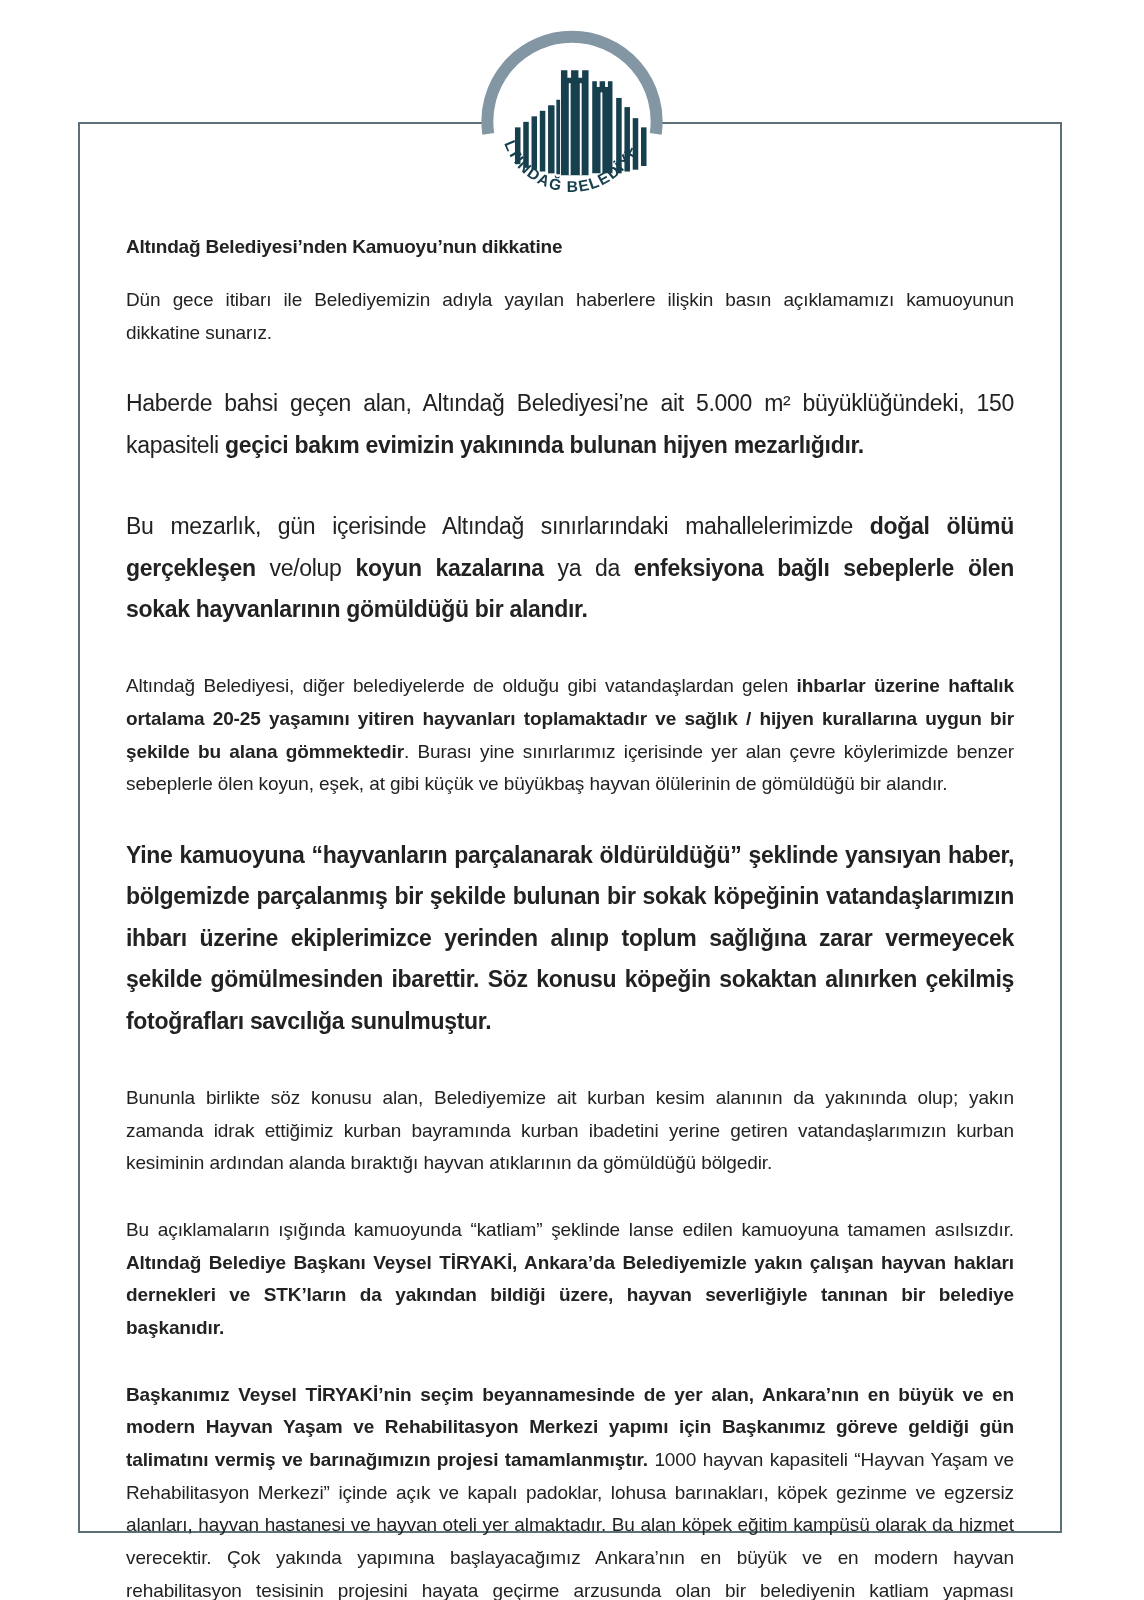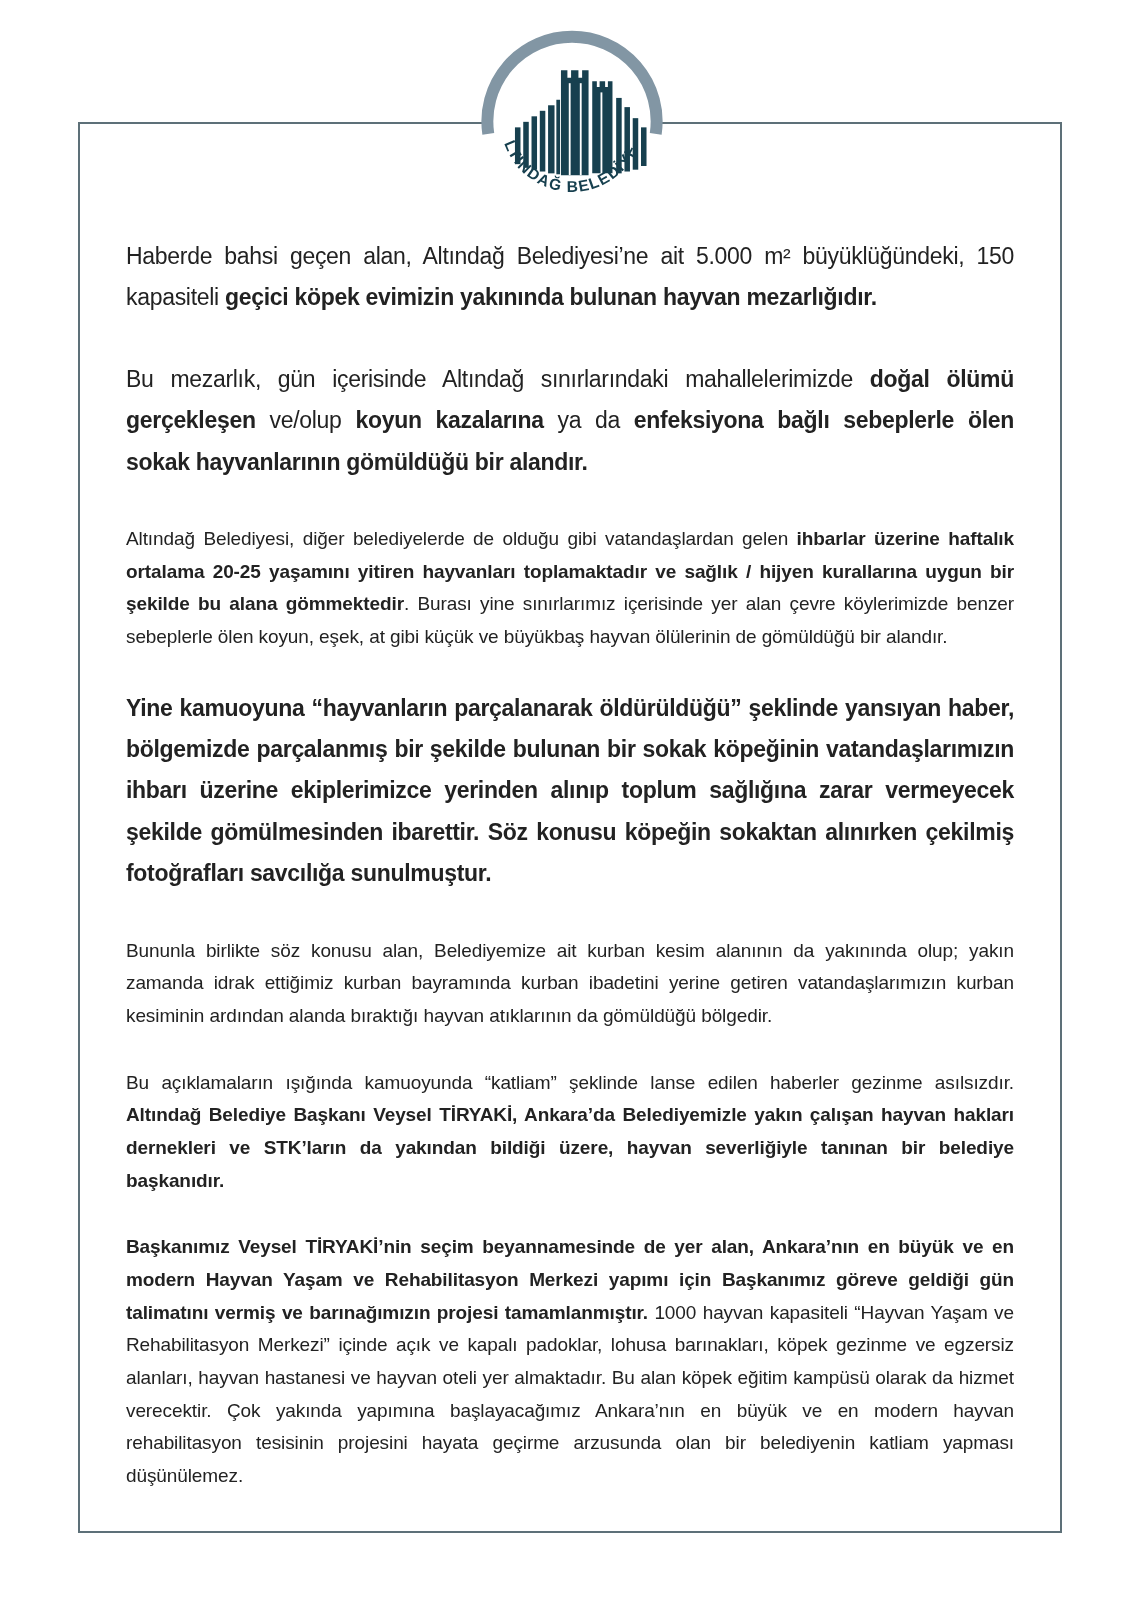--- a/index.html
+++ b/index.html
@@ -59,27 +59,29 @@
     margin-bottom:40px;
   }
   .para .b{font-weight:700;}
 </style>
 </head>
 <body>
 
 <div class="canvas">
 
   <div class="frame">
+    <h1 class="doc-heading">Altındağ Belediyesi’nden Kamuoyu’nun dikkatine</h1>
     <div id="paragraphs">
-        <p class="para large"><span>Haberde bahsi geçen alan, Altındağ Belediyesi’ne ait 5.000 m² büyüklüğündeki, 150 kapasiteli </span><span class="b">geçici köpek evimizin yakınında bulunan hayvan mezarlığıdır.</span></p>
+        <p class="para normal"><span>Dün gece itibarı ile Belediyemizin adıyla yayılan haberlere ilişkin basın açıklamamızı kamuoyunun dikkatine sunarız.</span></p>
+        <p class="para large"><span>Haberde bahsi geçen alan, Altındağ Belediyesi’ne ait 5.000 m² büyüklüğündeki, 150 kapasiteli </span><span class="b">geçici bakım evimizin yakınında bulunan hijyen mezarlığıdır.</span></p>
         <p class="para large"><span>Bu mezarlık, gün içerisinde Altındağ sınırlarındaki mahallelerimizde </span><span class="b">doğal ölümü gerçekleşen</span><span> ve/olup </span><span class="b">koyun kazalarına</span><span> ya da </span><span class="b">enfeksiyona bağlı sebeplerle ölen sokak hayvanlarının gömüldüğü bir alandır.</span></p>
         <p class="para normal"><span>Altındağ Belediyesi, diğer belediyelerde de olduğu gibi vatandaşlardan gelen </span><span class="b">ihbarlar üzerine haftalık ortalama 20-25 yaşamını yitiren hayvanları toplamaktadır ve sağlık / hijyen kurallarına uygun bir şekilde bu alana gömmektedir</span><span>. Burası yine sınırlarımız içerisinde yer alan çevre köylerimizde benzer sebeplerle ölen koyun, eşek, at gibi küçük ve büyükbaş hayvan ölülerinin de gömüldüğü bir alandır.</span></p>
         <p class="para large"><span class="b">Yine kamuoyuna “hayvanların parçalanarak öldürüldüğü” şeklinde yansıyan haber, bölgemizde parçalanmış bir şekilde bulunan bir sokak köpeğinin vatandaşlarımızın ihbarı üzerine ekiplerimizce yerinden alınıp toplum sağlığına zarar vermeyecek şekilde gömülmesinden ibarettir. Söz konusu köpeğin sokaktan alınırken çekilmiş fotoğrafları savcılığa sunulmuştur.</span></p>
         <p class="para normal"><span>Bununla birlikte söz konusu alan, Belediyemize ait kurban kesim alanının da yakınında olup; yakın zamanda idrak ettiğimiz kurban bayramında kurban ibadetini yerine getiren vatandaşlarımızın kurban kesiminin ardından alanda bıraktığı hayvan atıklarının da gömüldüğü bölgedir.</span></p>
-        <p class="para normal"><span>Bu açıklamaların ışığında kamuoyunda “katliam” şeklinde lanse edilen haberler gezinme asılsızdır. </span><span class="b">Altındağ Belediye Başkanı Veysel TİRYAKİ, Ankara’da Belediyemizle yakın çalışan hayvan hakları dernekleri ve STK’ların da yakından bildiği üzere, hayvan severliğiyle tanınan bir belediye başkanıdır.</span></p>
+        <p class="para normal"><span>Bu açıklamaların ışığında kamuoyunda “katliam” şeklinde lanse edilen kamuoyuna tamamen asılsızdır. </span><span class="b">Altındağ Belediye Başkanı Veysel TİRYAKİ, Ankara’da Belediyemizle yakın çalışan hayvan hakları dernekleri ve STK’ların da yakından bildiği üzere, hayvan severliğiyle tanınan bir belediye başkanıdır.</span></p>
         <p class="para normal"><span class="b">Başkanımız Veysel TİRYAKİ’nin seçim beyannamesinde de yer alan, Ankara’nın en büyük ve en modern Hayvan Yaşam ve Rehabilitasyon Merkezi yapımı için Başkanımız göreve geldiği gün talimatını vermiş ve barınağımızın projesi tamamlanmıştır.</span><span> 1000 hayvan kapasiteli “Hayvan Yaşam ve Rehabilitasyon Merkezi” içinde açık ve kapalı padoklar, lohusa barınakları, köpek gezinme ve egzersiz alanları, hayvan hastanesi ve hayvan oteli yer almaktadır. Bu alan köpek eğitim kampüsü olarak da hizmet verecektir. Çok yakında yapımına başlayacağımız Ankara’nın en büyük ve en modern hayvan rehabilitasyon tesisinin projesini hayata geçirme arzusunda olan bir belediyenin katliam yapması düşünülemez.</span></p>
       </div>
 
   </div>
 
   <div class="logo">
     <svg viewBox="0 0 200 200" width="184" height="184">
 
       <circle cx="100" cy="100" r="98" fill="#ffffff"></circle>
 

